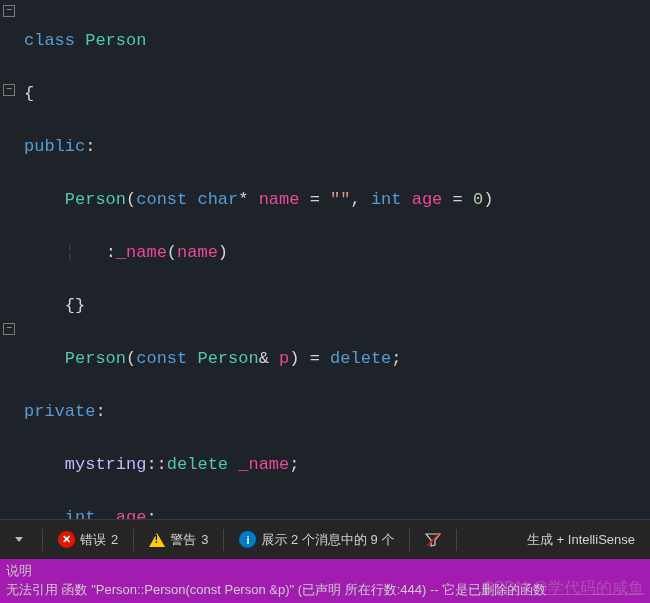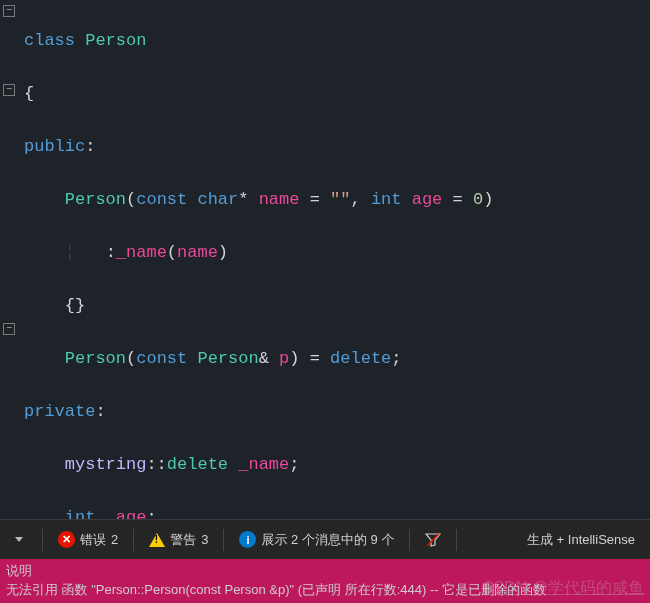--- a/index.html
+++ b/index.html
@@ -114,21 +114,21 @@
     position:relative;
   }
   .build-icon svg{width:16px;height:16px;}
   
   
   .desc {
     position:absolute;
     left:0;right:0;
     top:559px;
     height:44px;
-    background:#be185d;
+    background:#a21caf;
     color:#cccccc;
     font-size:13px;
     font-family: "Segoe UI","Microsoft YaHei",sans-serif;
     padding:2px 6px;
     line-height:19px;
   }
   .watermark{
     position:absolute;
     right:6px; bottom:4px;
     color:rgba(200,200,200,0.28);

